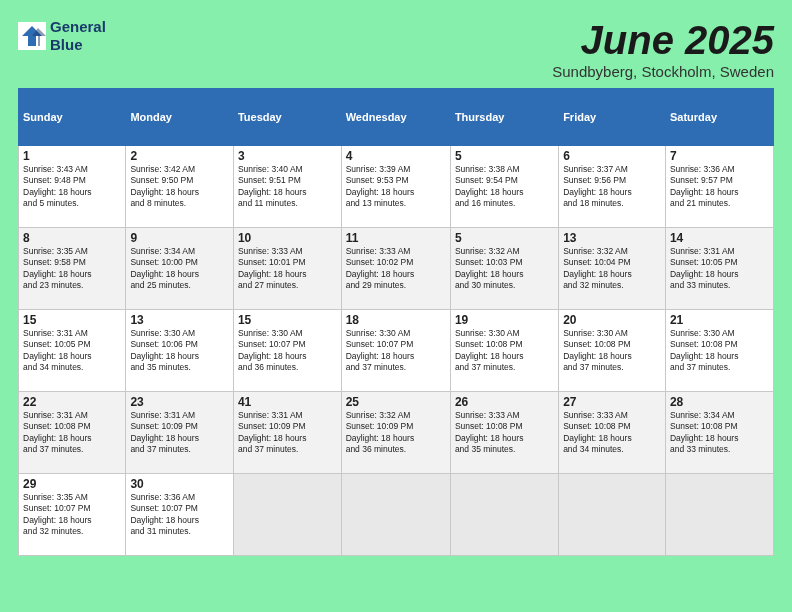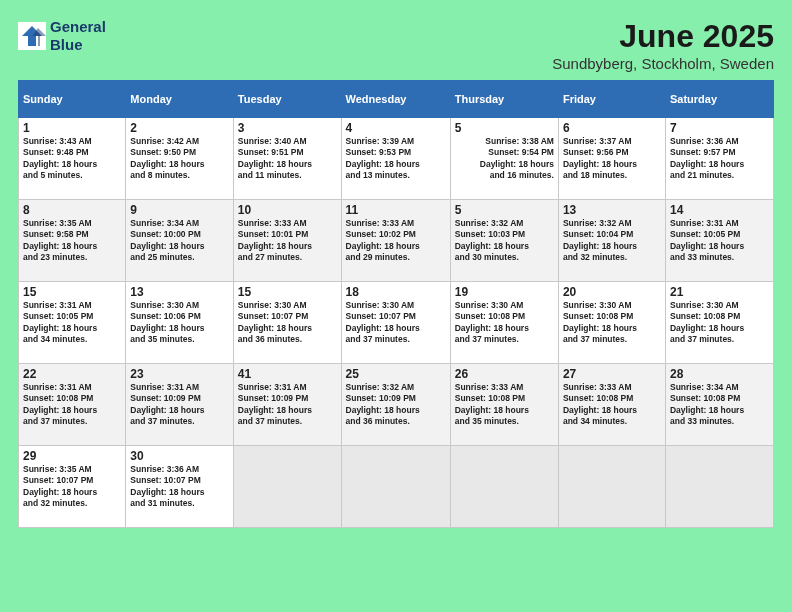--- a/index.html
+++ b/index.html
@@ -34,39 +34,40 @@
     }
     .logo-icon {
       width: 28px;
       height: 28px;
       margin-right: 4px;
     }
     .title-block {
       text-align: right;
     }
     .title-month {
-      font-size: 32px;
+      font-size: 40px;
       font-weight: bold;
       color: #1a1a1a;
+      font-style: italic;
     }
     .title-location {
       font-size: 15px;
       color: #333;
     }
     table {
       width: 100%;
       border-collapse: collapse;
       font-size: 9.5px;
     }
     thead th {
       background: #2e6db4;
       color: #fff;
       font-size: 11px;
       font-weight: bold;
-      padding: 12px 4px;
+      padding: 22px 4px;
       text-align: left;
       border: 1px solid #2e6db4;
     }
     tbody td {
       border: 1px solid #c8c8c8;
       vertical-align: top;
       padding: 3px 4px;
       height: 82px;
       width: 113px;
       color: #222;
@@ -78,21 +79,20 @@
     .day-num {
       font-size: 12px;
       font-weight: bold;
       display: block;
       margin-bottom: 1px;
     }
     .day-info {
       font-size: 8.5px;
       line-height: 1.35;
       color: #222;
-      font-weight: bold;
     }
     .empty-cell {
       background: #e8e8e8 !important;
     }
     tbody tr:nth-child(even) .empty-cell {
       background: #dcdcdc !important;
     }
   </style>
 </head>
 <body>
@@ -153,21 +153,21 @@
           </td>
           <td>
             <span class="day-num">4</span>
             <div class="day-info" style="white-space: pre-line;">Sunrise: 3:39 AM
 Sunset: 9:53 PM
 Daylight: 18 hours
 and 13 minutes.</div>
           </td>
           <td>
             <span class="day-num">5</span>
-            <div class="day-info" style="white-space: pre-line; text-align: right;">Sunrise: 3:38 AM
+            <div class="day-info" style="white-space: pre-line;">Sunrise: 3:38 AM
 Sunset: 9:54 PM
 Daylight: 18 hours
 and 16 minutes.</div>
           </td>
           <td>
             <span class="day-num">6</span>
             <div class="day-info" style="white-space: pre-line;">Sunrise: 3:37 AM
 Sunset: 9:56 PM
 Daylight: 18 hours
 and 18 minutes.</div>

